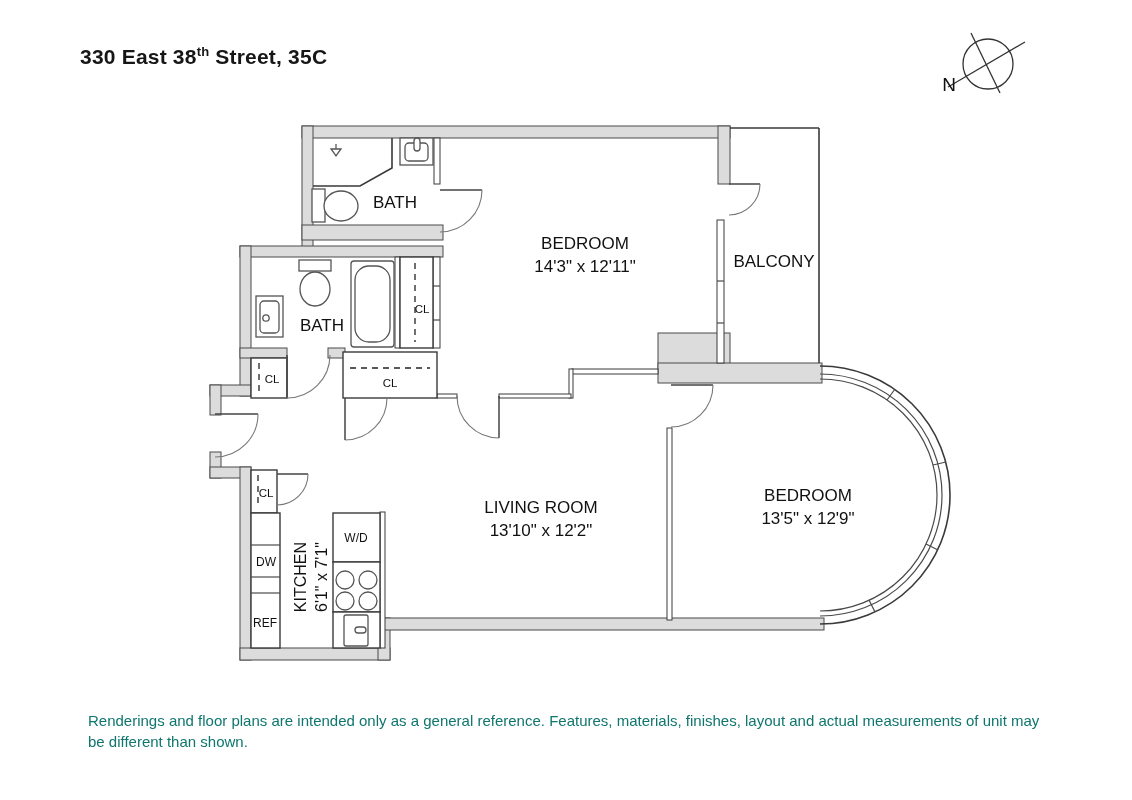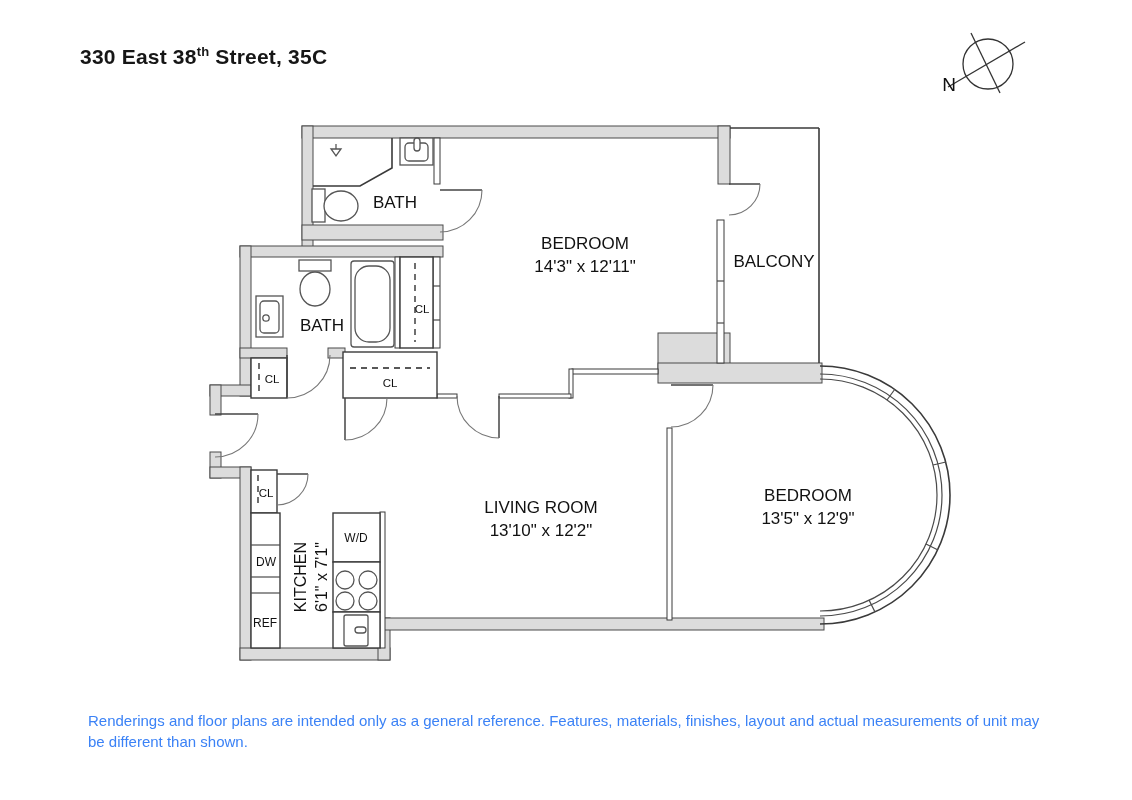--- a/index.html
+++ b/index.html
@@ -3,21 +3,21 @@
 <meta charset="utf-8">
 <style>
   html,body{margin:0;padding:0;background:#ffffff;}
   #stage{position:relative;width:1116px;height:800px;background:#ffffff;overflow:hidden;
          font-family:"Liberation Sans", sans-serif;}
   #plan-svg{position:absolute;left:0;top:0;}
   .title{position:absolute;left:80px;top:44px;font-size:21px;font-weight:bold;color:#161616;
          letter-spacing:0.2px;}
   .title sup{font-size:13px;font-weight:bold;}
   .disclaimer{position:absolute;left:88px;top:710px;width:968px;font-size:15px;line-height:21px;
-              color:#3b82f6;}
+              color:#0f766e;}
   
   .wall{fill:#dcdcdc;stroke:#4a4a4a;stroke-width:1;}
   .stud{fill:#ffffff;stroke:#3a3a3a;stroke-width:1;}
   .thin{stroke:#3a3a3a;stroke-width:1.6;fill:none;}
   .hair{stroke:#4a4a4a;stroke-width:1.2;fill:none;}
   .fixture{fill:#ffffff;stroke:#555;stroke-width:1.3;}
   .closet{fill:#ffffff;stroke:#3a3a3a;stroke-width:1.4;}
   .dash{stroke:#222;stroke-width:1.3;fill:none;stroke-dasharray:6 5;}
   .arc{stroke:#777;stroke-width:1.1;fill:none;}
   .leaf{stroke:#444;stroke-width:1.5;fill:none;}

